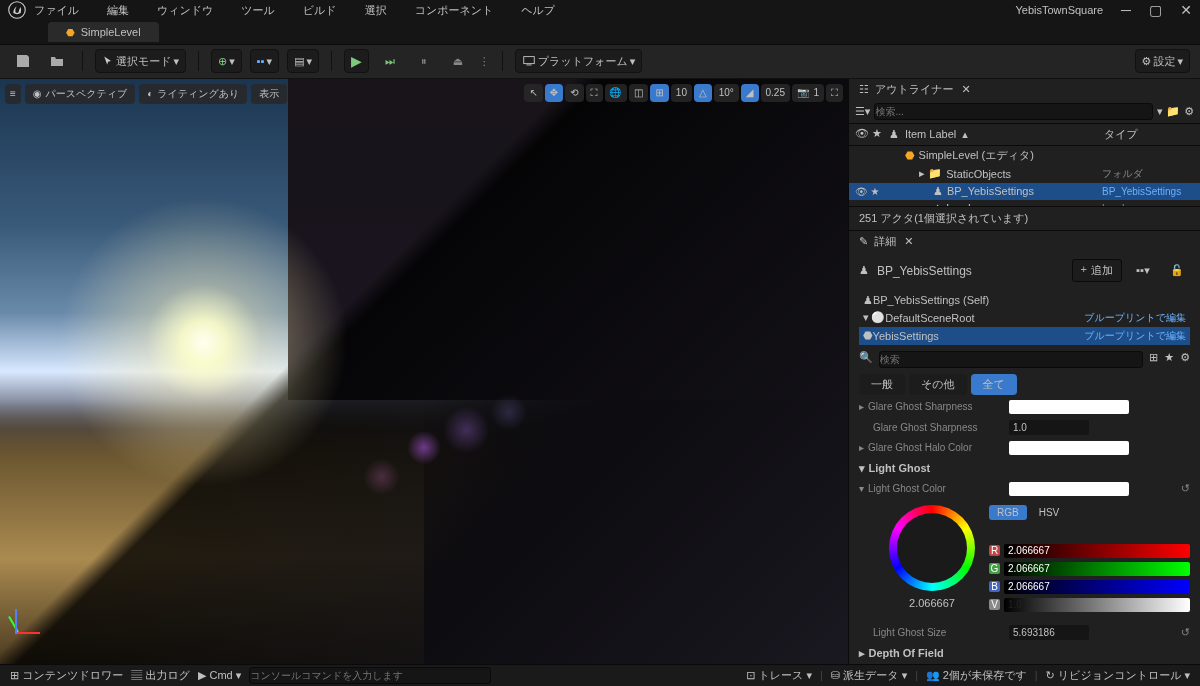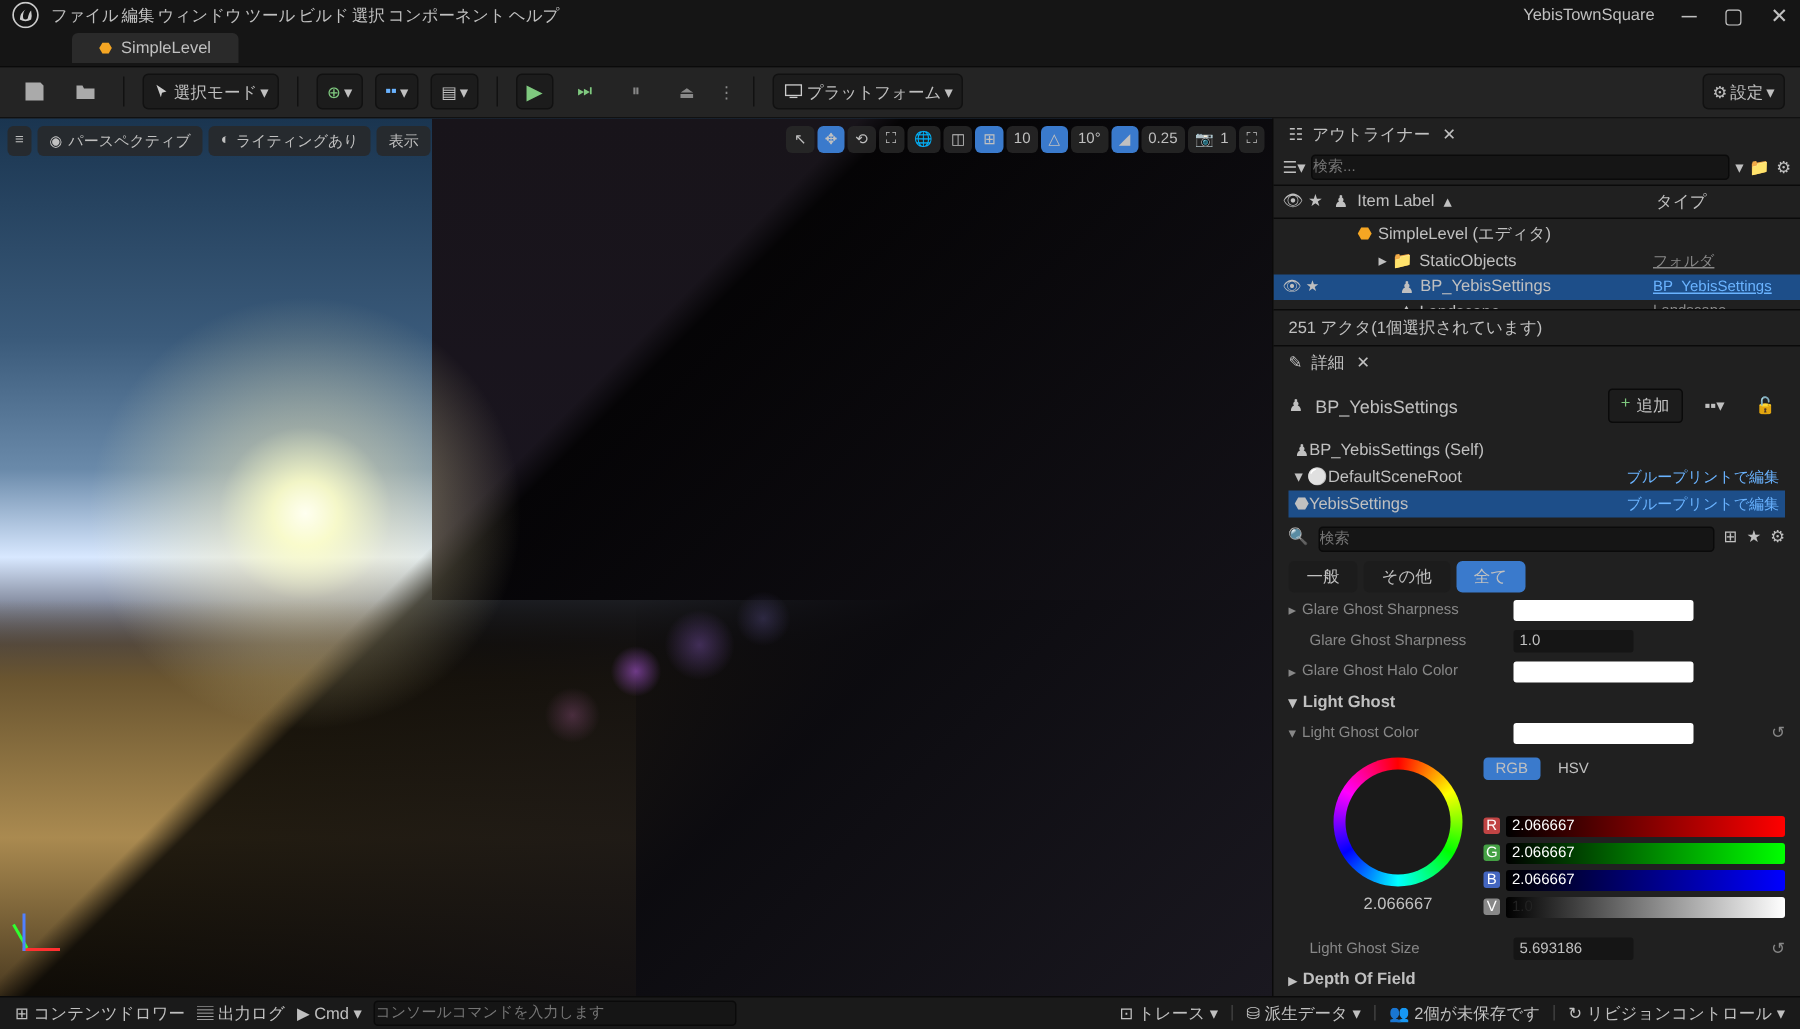--- a/index.html
+++ b/index.html
@@ -1,21 +1,21 @@
 <!DOCTYPE html>
 <html><head>
 <meta charset="utf-8">
 <style>
 * { margin: 0; padding: 0; box-sizing: border-box; }
 body { font-family: "Segoe UI", Arial, sans-serif; background: #1a1a1a; color: #c0c0c0; font-size: 11px; width: 1200px; height: 686px; overflow: hidden; display: flex; flex-direction: column; }
 
 
 .titlebar { height: 22px; background: #151515; display: flex; align-items: center; padding: 0 8px; }
 .logo { width: 18px; height: 18px; margin-right: 8px; display: flex; align-items: center; justify-content: center; }
-.menu { display: flex; gap: 2px; }
+.menu { display: flex; gap: 28px; }
 .menu span { cursor: pointer; }
 .titlebar-right { margin-left: auto; display: flex; gap: 18px; align-items: center; }
 .win-ctrl { display: flex; gap: 18px; }
 .win-ctrl span { cursor: pointer; font-size: 14px; }
 
 
 .tabs { height: 26px; background: #151515; display: flex; align-items: center; padding-left: 48px; border-bottom: 1px solid #0a0a0a; }
 .tab { padding: 4px 18px; background: #2a2a2a; border-radius: 4px 4px 0 0; display: flex; align-items: center; gap: 6px; }
 .tab-icon { color: #f5a623; font-size: 10px; }
 
@@ -67,21 +67,21 @@
 .search-row { display: flex; align-items: center; padding: 3px 6px; gap: 4px; }
 .search-input { flex: 1; background: #151515; border: 1px solid #0a0a0a; border-radius: 3px; padding: 2px 0; color: #888; font-size: 10px; }
 .outliner-header { display: flex; padding: 3px 6px; border-top: 1px solid #0a0a0a; border-bottom: 1px solid #0a0a0a; }
 .col-label { flex: 1; display: flex; align-items: center; gap: 6px; }
 .col-type { width: 90px; }
 .outliner-rows { flex: 1; overflow: hidden; }
 .ol-row { display: flex; padding: 2px 6px; align-items: center; }
 .ol-row.selected { background: #1d4e89; }
 .ol-vis { width: 34px; display: flex; gap: 4px; font-size: 10px; }
 .ol-name { flex: 1; display: flex; align-items: center; gap: 4px; }
-.ol-type { width: 92px; font-size: 10px; color: #888; text-decoration: underline; }
+.ol-type { width: 92px; font-size: 10px; color: #888; }
 .ol-type.blue { color: #6ab3ff; }
 .indent1 { padding-left: 16px; }
 .indent2 { padding-left: 30px; }
 .indent3 { padding-left: 44px; }
 .outliner-status { padding: 4px 10px; border-top: 1px solid #0a0a0a; }
 
 
 .details { flex: 1; display: flex; flex-direction: column; overflow: hidden; }
 .details-header-row { display: flex; align-items: center; padding: 6px 10px; gap: 8px; }
 .details-name { flex: 1; font-size: 12px; }

